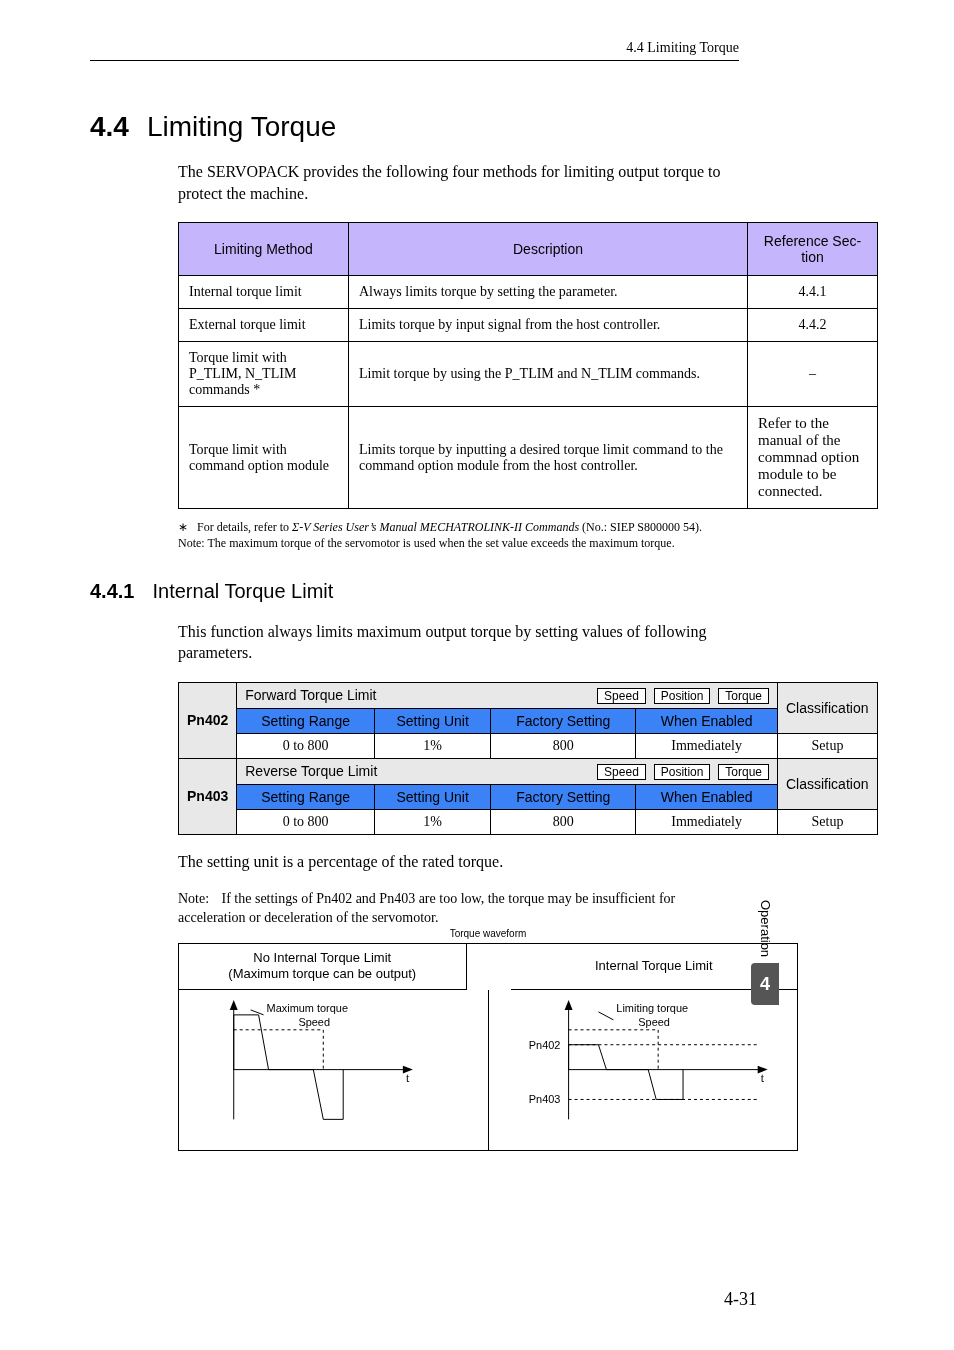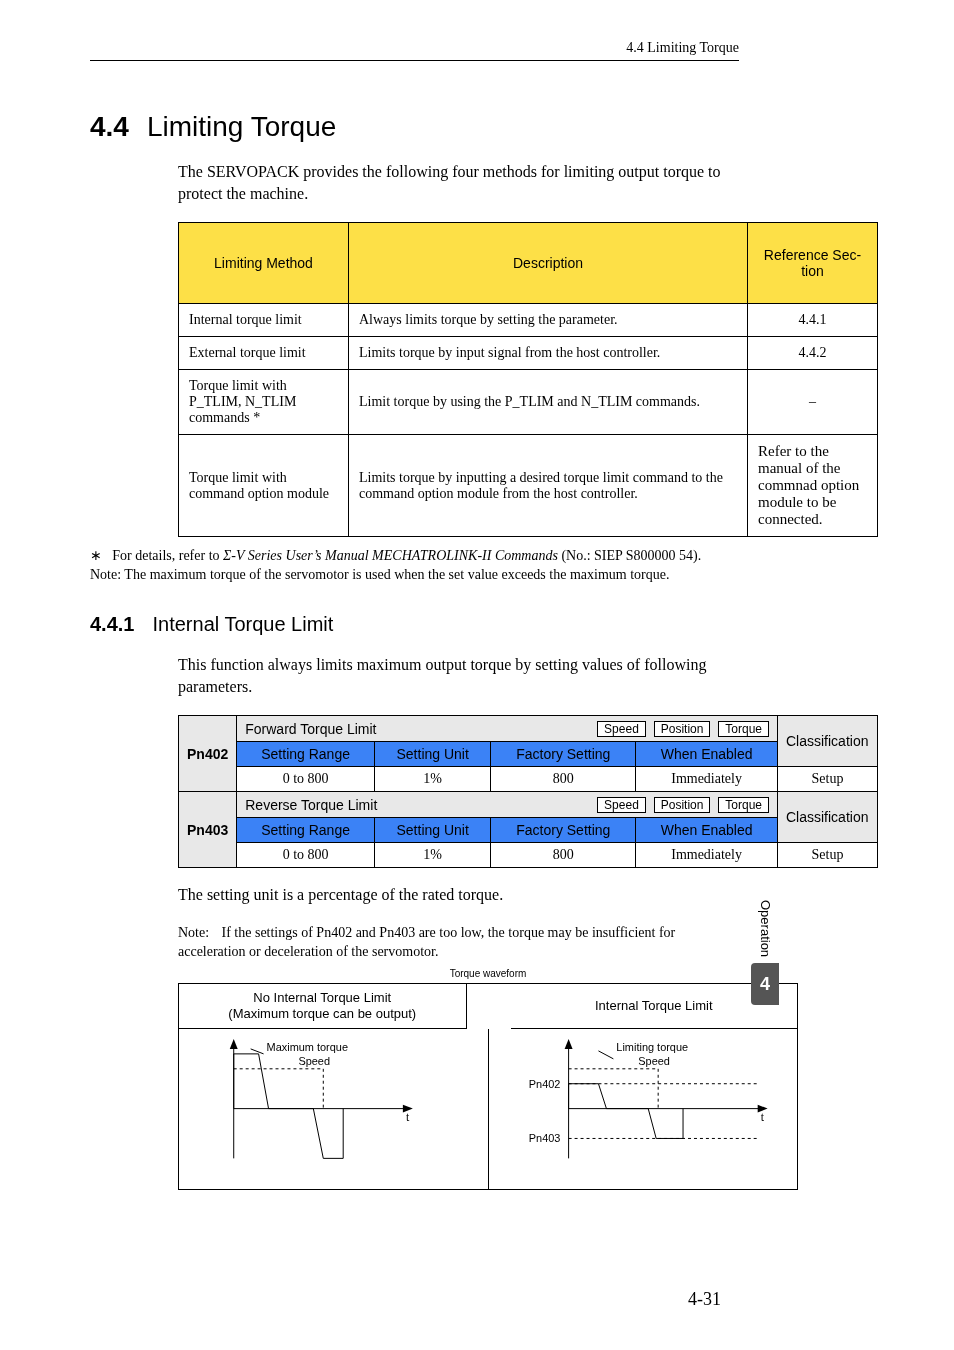--- a/index.html
+++ b/index.html
@@ -6,28 +6,28 @@
   html, body { width: 954px; height: 1350px; background: #fff; font-family: "Times New Roman", serif; color: #000; }
   .page { position: relative; width: 809px; height: 1350px; padding: 40px 70px 50px 90px; }
   .running-head { text-align: right; font-family: "Times New Roman", serif; font-size: 14px; margin-bottom: 4px; }
   .head-rule { border: none; border-top: 1px solid #000; margin-bottom: 50px; }
   .sec-number { font-family: Arial, Helvetica, sans-serif; font-weight: 900; font-size: 28px; margin-right: 18px; }
   .sec-title { font-family: Arial, Helvetica, sans-serif; font-weight: 400; font-size: 28px; }
   .h-row { display: flex; align-items: baseline; margin-bottom: 18px; }
   .sub-number { font-family: Arial, Helvetica, sans-serif; font-weight: 900; font-size: 20px; margin-right: 18px; }
   .sub-title { font-family: Arial, Helvetica, sans-serif; font-weight: 400; font-size: 20px; }
   .body-text { font-size: 16px; margin-left: 88px; margin-bottom: 18px; line-height: 1.35; }
-  .note-text { font-size: 14px; margin-left: 88px; margin-bottom: 6px; line-height: 1.35; }
+  .note-text { font-size: 14px; margin-left: 88px; line-height: 1.35; }
   .note-text .label { display: inline-block; width: 40px; }
   table { border-collapse: collapse; }
   td, th { border: 1px solid #000; }
 
   
   .methods { margin-left: 88px; width: 700px; font-size: 14px; margin-bottom: 10px; }
-  .methods th { background: #fde047; font-family: Arial, Helvetica, sans-serif; font-weight: 400; padding: 24px 6px; text-align: center; }
+  .methods th { background: #c4b5fd; font-family: Arial, Helvetica, sans-serif; font-weight: 400; padding: 10px 6px; text-align: center; }
   .methods td { padding: 8px 10px; vertical-align: middle; }
   .methods td.center { text-align: center; }
 
   
   .param { margin-left: 88px; width: 700px; font-size: 14px; margin-bottom: 16px; }
   .param td { padding: 4px 8px; text-align: center; vertical-align: middle; }
   .param .pn { font-family: Arial, Helvetica, sans-serif; font-weight: 700; background: #e8e8e8; width: 58px; }
   .param .head { font-family: Arial, Helvetica, sans-serif; font-weight: 400; background: #3b82f6; }
   .param .title-row td { text-align: left; background: #e8e8e8; font-family: Arial, Helvetica, sans-serif; }
   .tagbox { display: inline-block; border: 1px solid #000; padding: 0 6px; font-size: 12px; font-family: Arial, Helvetica, sans-serif; margin-left: 4px; background: #fff; }
@@ -42,23 +42,23 @@
   .wave-body-row { display: flex; }
   .wave-body { flex: 1; height: 160px; position: relative; }
   .wave-body:first-child { border-right: 1px solid #000; }
   .wave-body svg { position: absolute; inset: 0; }
 
   
   .side-tab { position: absolute; right: 30px; top: 900px; display: flex; flex-direction: column; align-items: center; }
   .side-label { writing-mode: vertical-rl; font-family: Arial, Helvetica, sans-serif; font-size: 13px; margin-bottom: 6px; }
   .side-box { width: 28px; height: 42px; background: #555; color: #fff; font-family: Arial, Helvetica, sans-serif; font-weight: 700; font-size: 18px; display: flex; align-items: center; justify-content: center; border-top-left-radius: 4px; border-bottom-left-radius: 4px; }
 
-  .page-num { position: absolute; right: 88px; bottom: 40px; font-size: 18px; }
-
-  .footnotes { font-size: 14px; margin-bottom: 28px; line-height: 1.35; }
+  .page-num { position: absolute; right: 52px; bottom: 40px; font-size: 18px; }
+
+  .footnotes { margin-left: 88px; font-size: 12px; margin-bottom: 28px; line-height: 1.35; }
   .footnotes .ast { font-family: "Times New Roman", serif; }
   .ital { font-style: italic; }
 </style>
 </head>
 <body>
 
 <div class="page">
   <div class="running-head">4.4  Limiting Torque</div>
   <hr class="head-rule">
 

